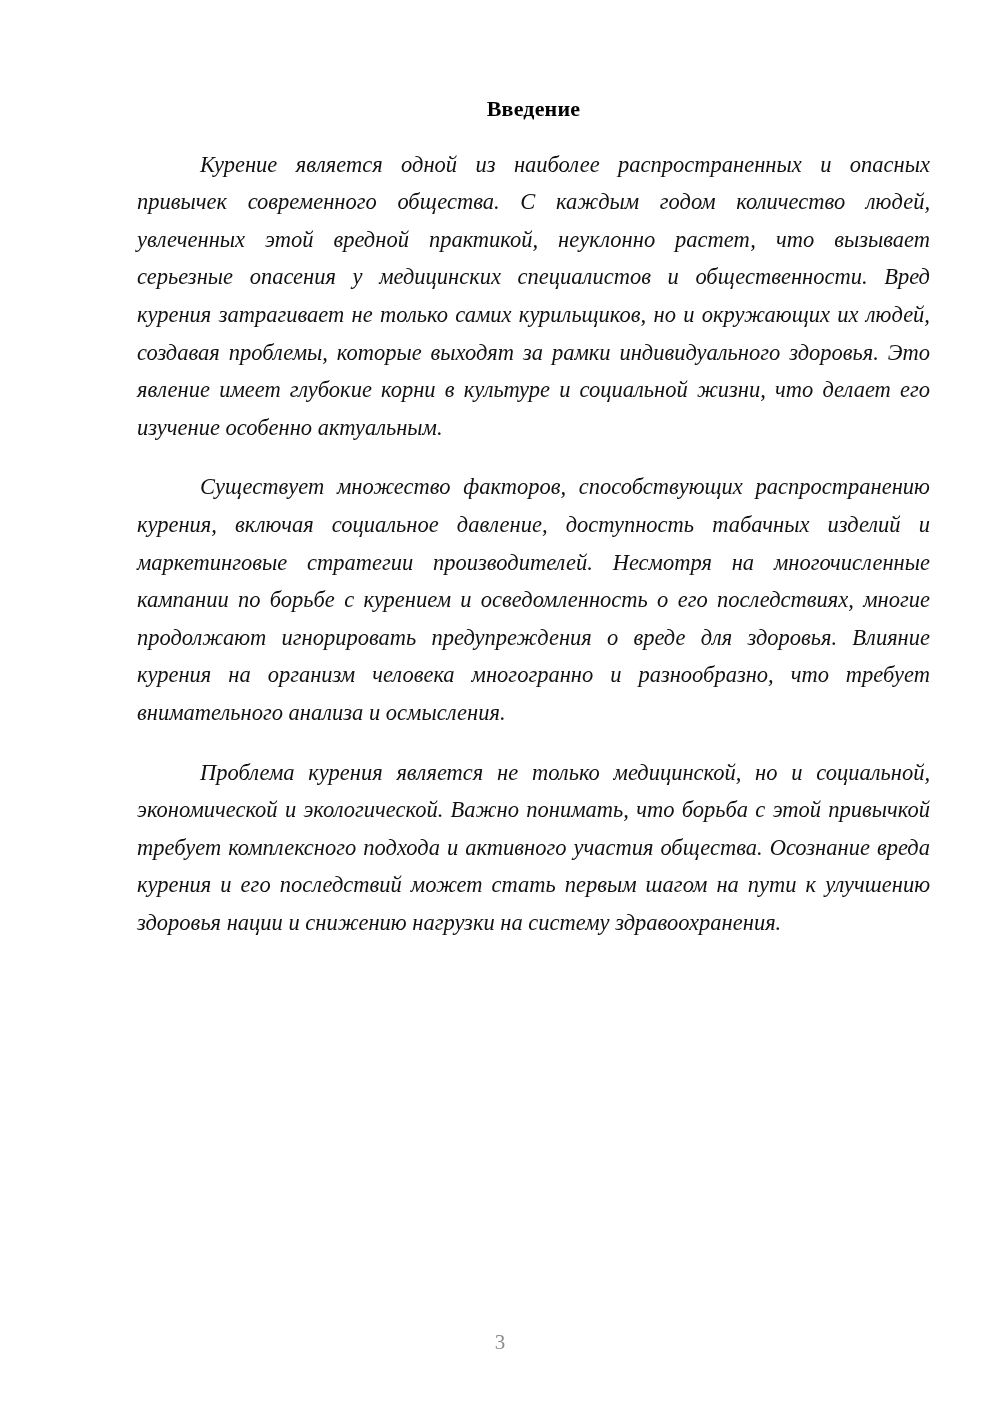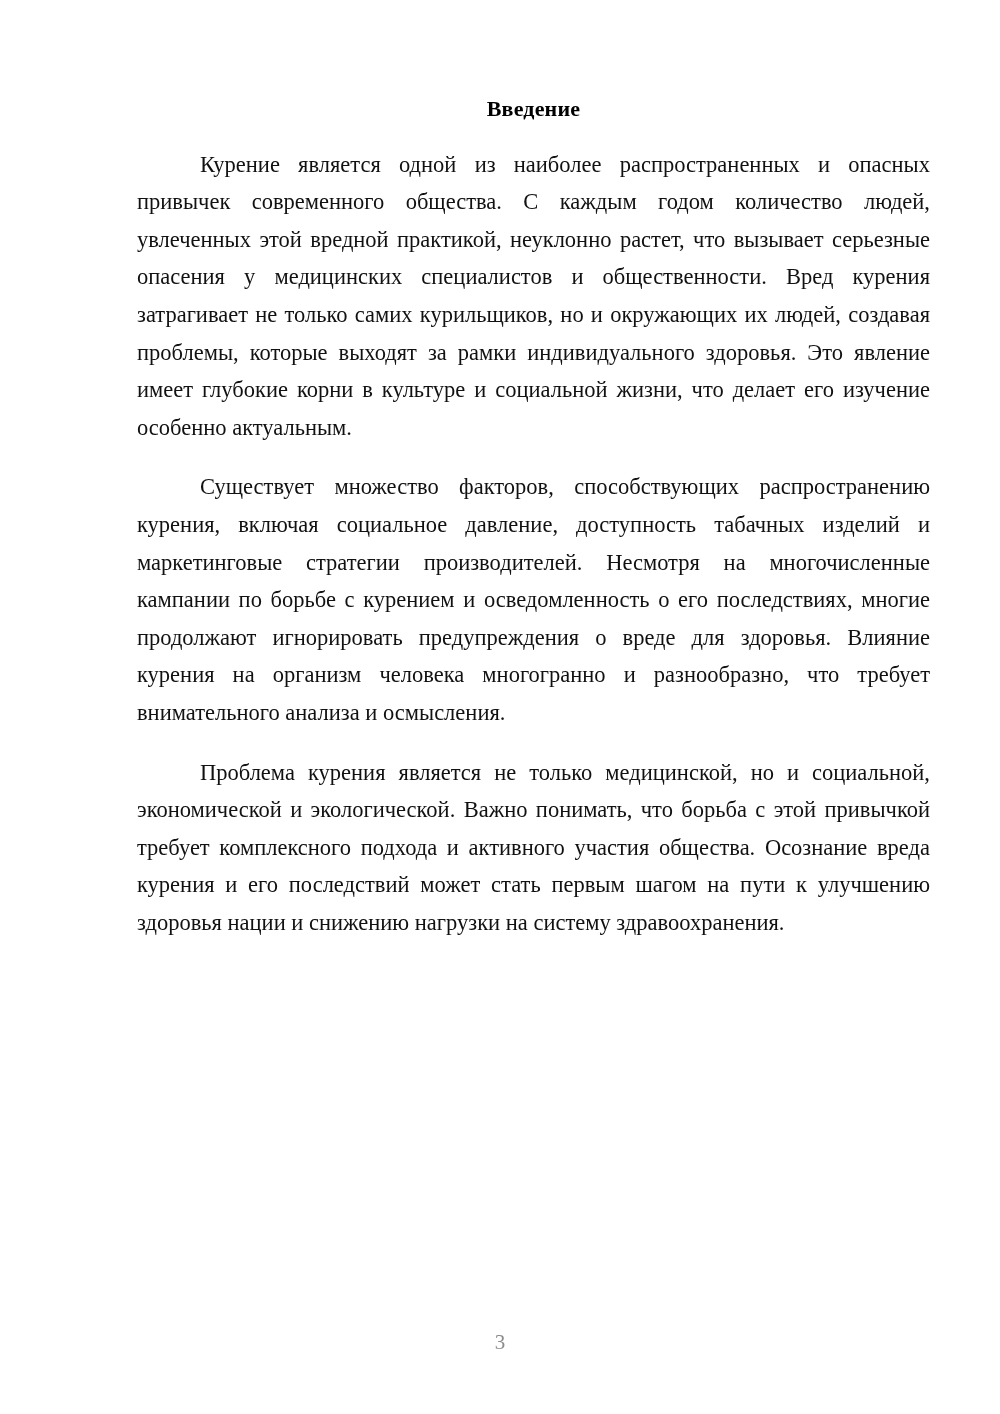--- a/index.html
+++ b/index.html
@@ -42,20 +42,21 @@
     font-family: "Liberation Serif", "DejaVu Serif", serif;
     font-size: 22.5px;
     font-weight: normal;
     color: #111111;
     text-align: justify;
     text-justify: inter-word;
     text-indent: 63px;
     line-height: 37.6px;
     margin: 0 0 22px 0;
     hyphens: none;
+    font-style: italic;
     -webkit-hyphens: none;
   }
 
   .doc-paragraph:last-of-type {
     margin-bottom: 0;
   }
 
   .page-number {
     position: absolute;
     left: 0;

